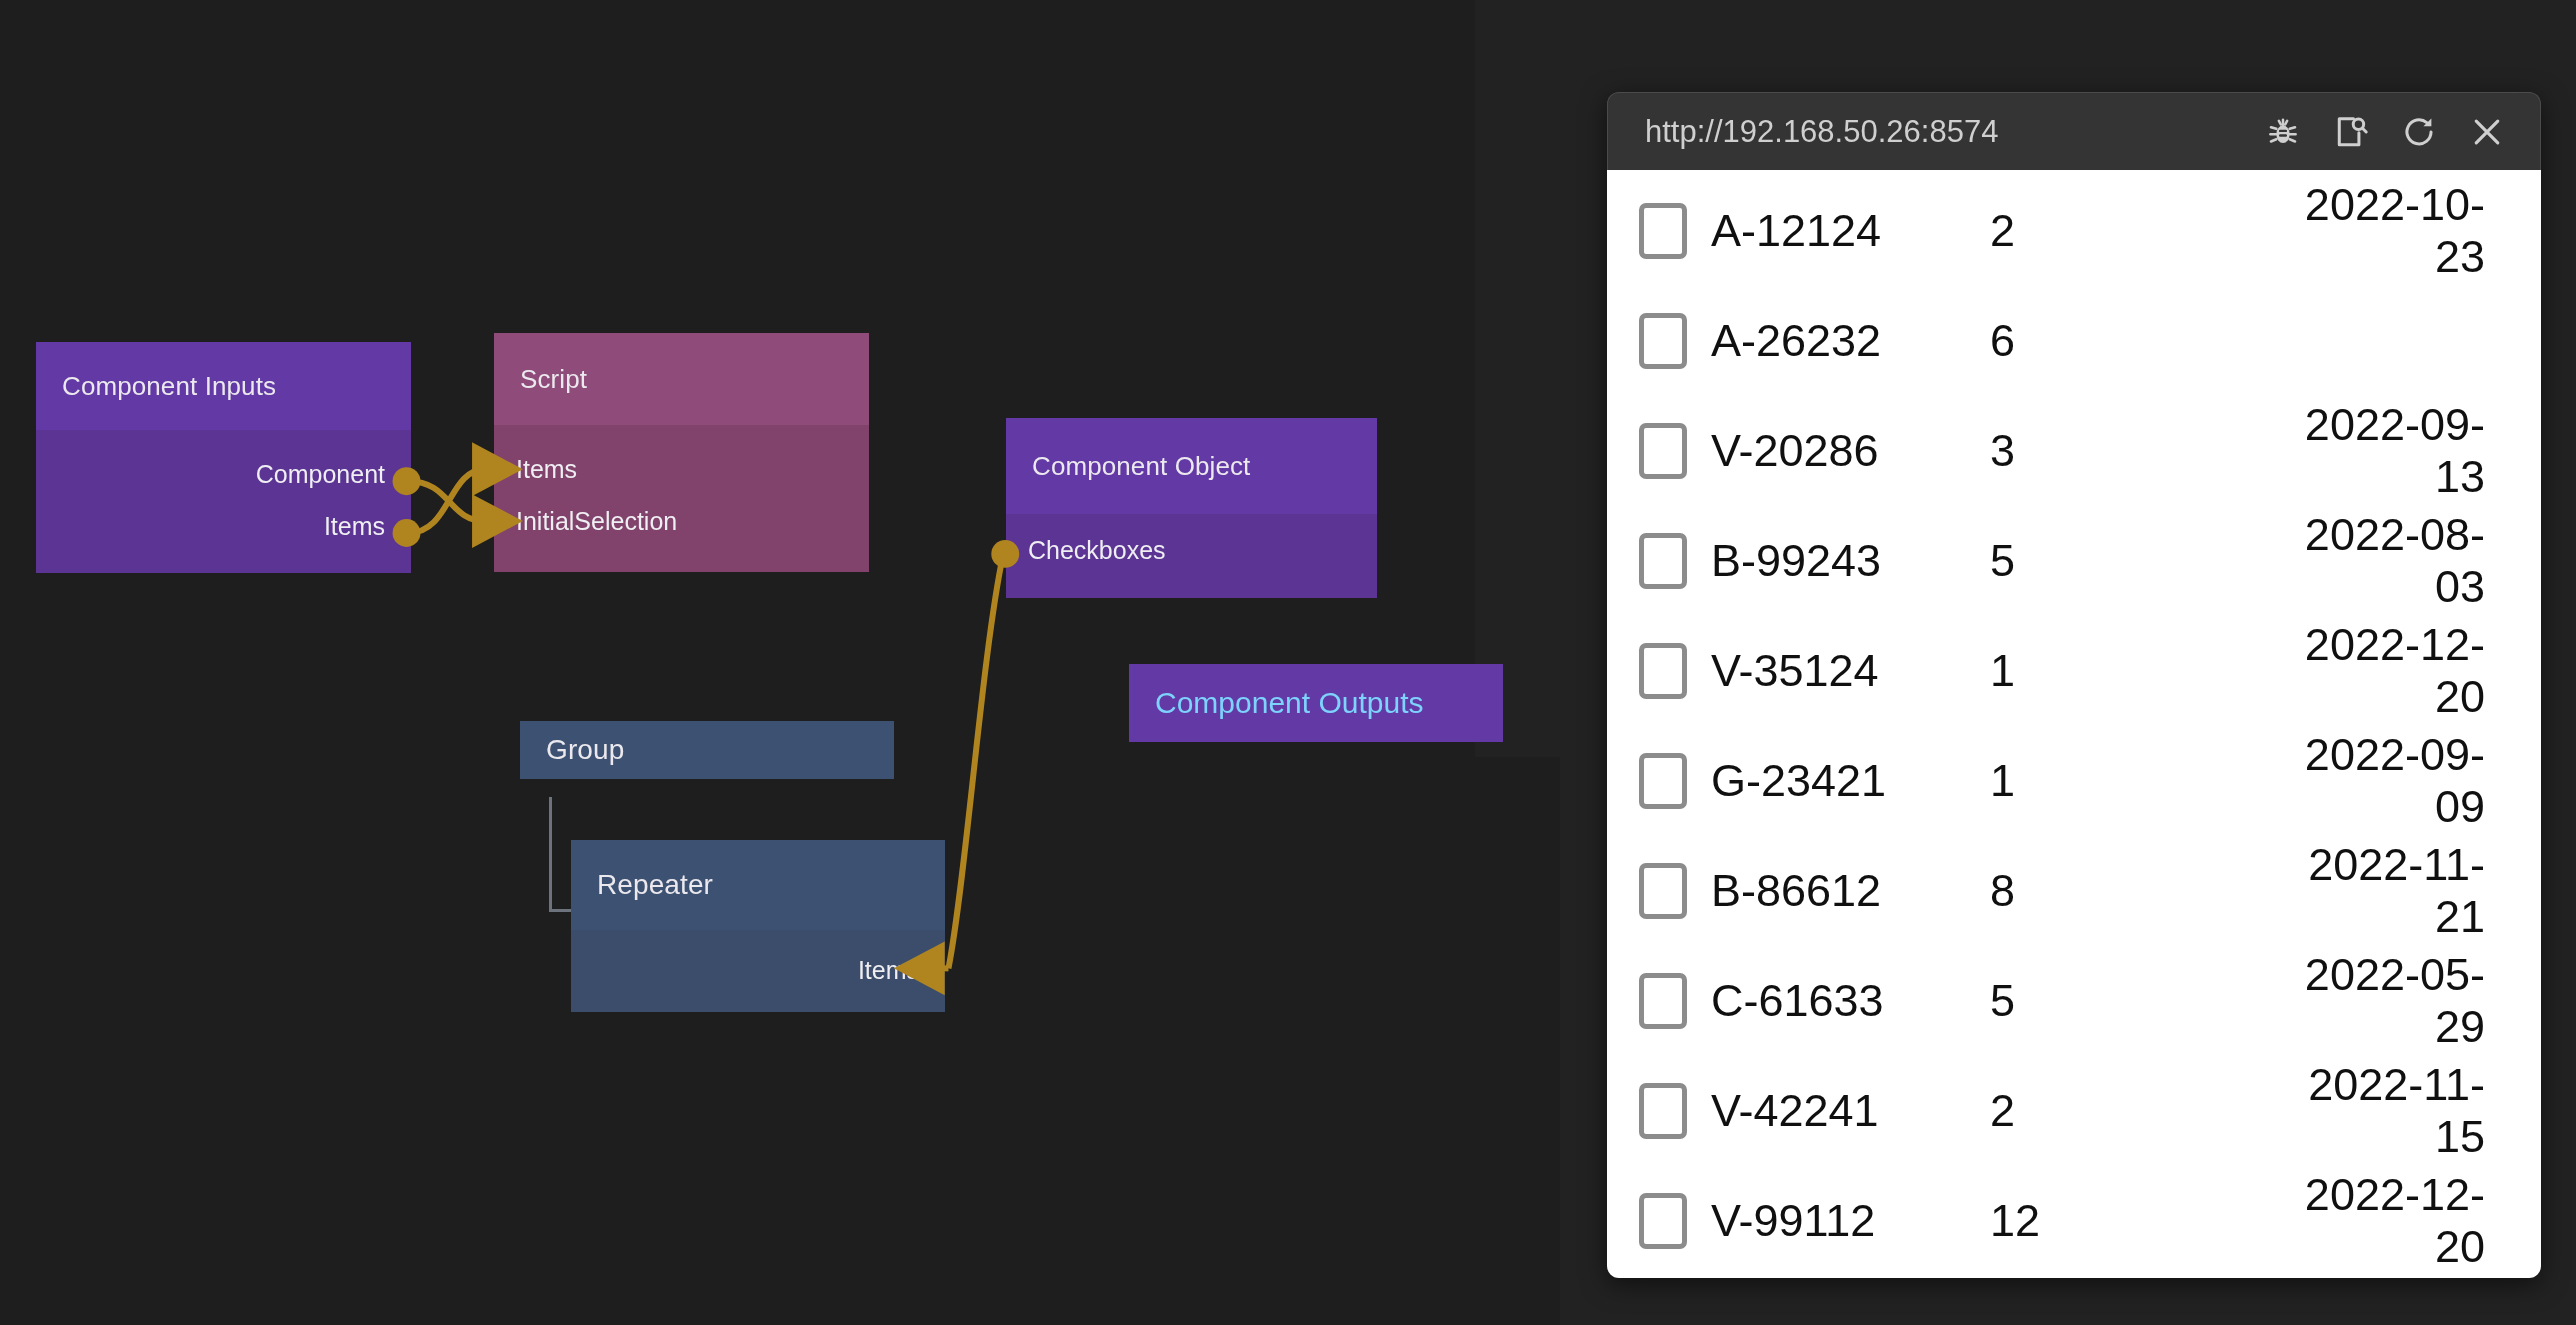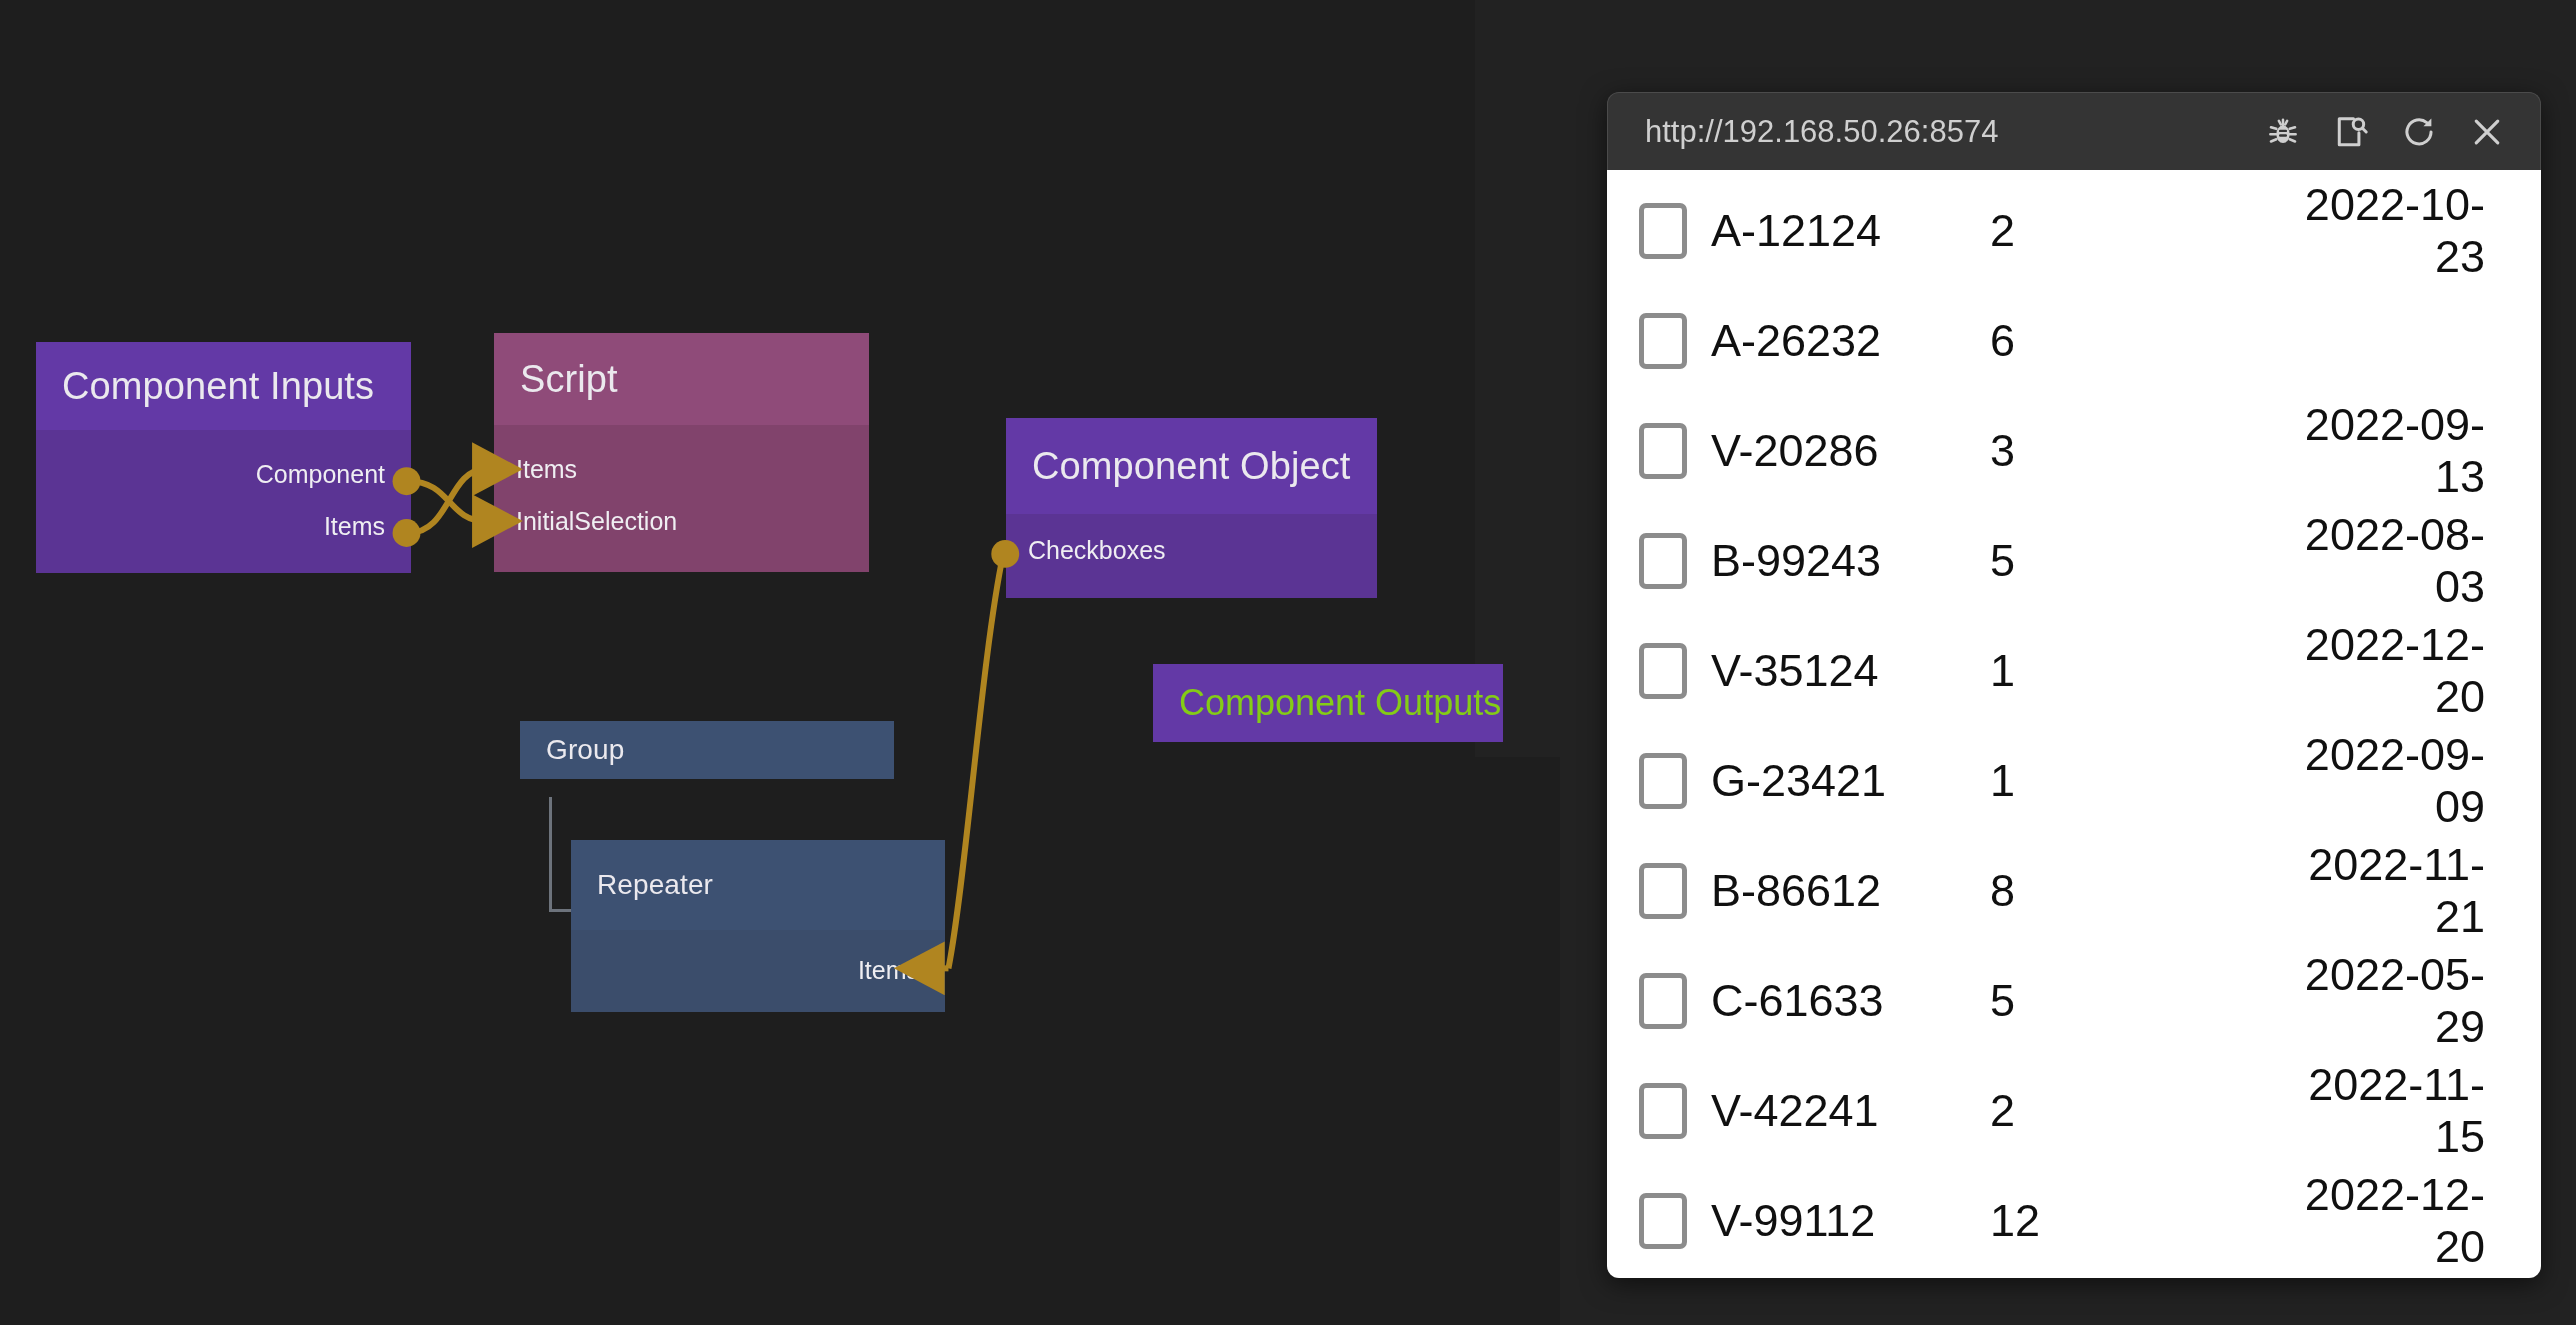--- a/index.html
+++ b/index.html
@@ -49,21 +49,21 @@
     position: absolute;
     z-index: 3;
     box-sizing: border-box;
   }
   .node-header {
     box-sizing: border-box;
     display: flex;
     align-items: center;
     padding-left: 26px;
     color: #ebe9ee;
-    font-size: 38px;
+    font-size: 26px;
     letter-spacing: 0.1px;
   }
   .node-body {
     box-sizing: border-box;
     position: relative;
   }
   .port-row {
     box-sizing: border-box;
     display: flex;
     align-items: center;
@@ -82,24 +82,23 @@
   .magenta .node-body   { background: #81436c; }
 
   .slate .node-header { background: #3d5172; }
   .slate .node-body   { background: #3b4d6b; }
 
   .plain-purple {
     background: #6339a6;
     display: flex;
     align-items: center;
     padding-left: 26px;
-    color: #84cc16;
-    font-size: 36px;
-    box-sizing: border-box;
-    margin-left: 24px;
+    color: #7dd3fc;
+    font-size: 30px;
+    box-sizing: border-box;
   }
 
   
   .tether {
     position: absolute;
     z-index: 2;
     border-left: 3px solid #6d737c;
     border-bottom: 3px solid #6d737c;
   }
 

